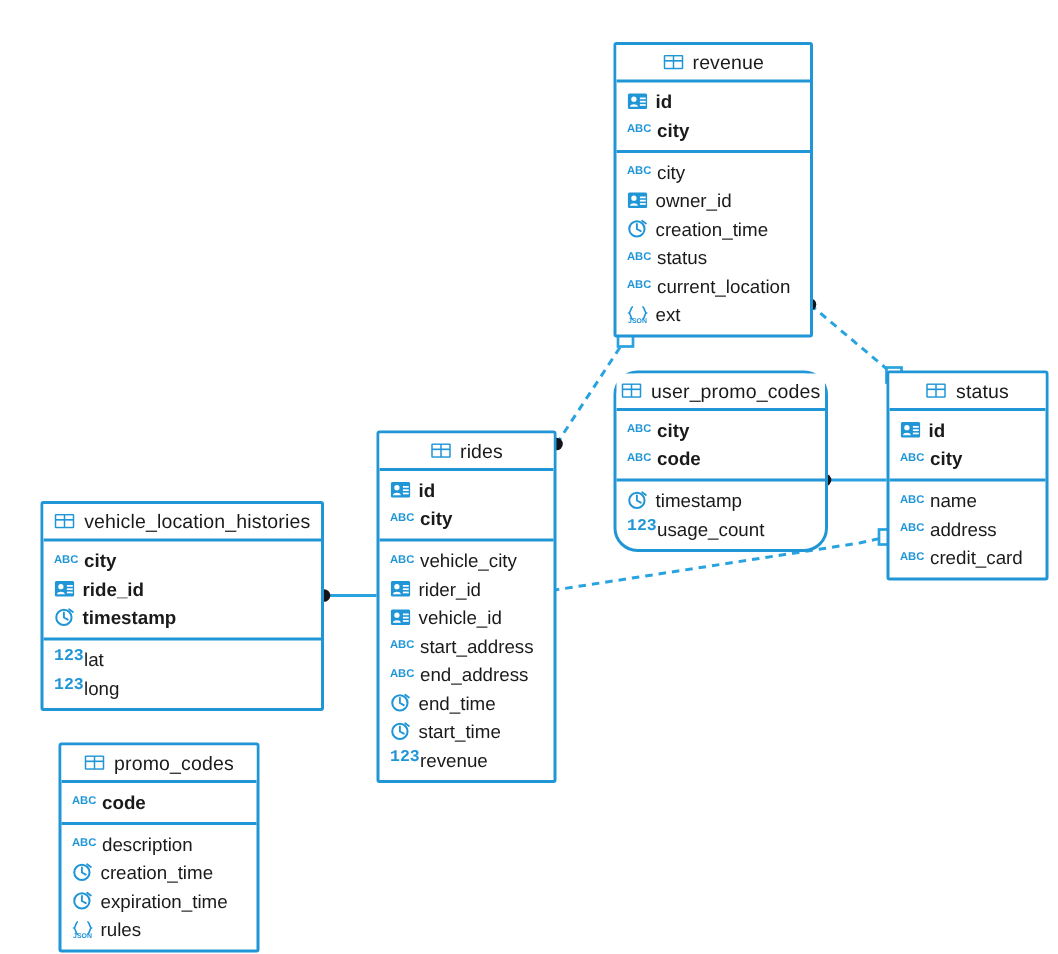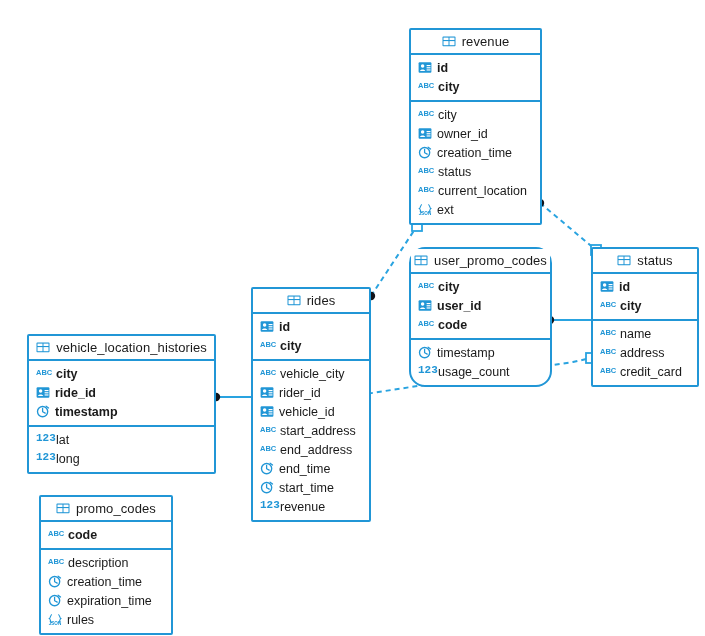--- a/index.html
+++ b/index.html
@@ -207,33 +207,20 @@
           </svg>
         </span>
         <span class="tbl-title">user_promo_codes</span>
       </div>
       <div class="tbl-section keys">
         <div class="field-row pk">
           <span class="icn icn-abc">ABC</span>
           <span class="field-name">city</span>
         </div>
         <div class="field-row pk">
-          <span class="icn">
-            <svg viewBox="0 0 14 13">
-              <rect x="0.6" y="1.3" width="12.8" height="10.4" rx="1" fill="#2196d6"></rect>
-              <circle cx="4.6" cy="5.1" r="1.75" fill="#ffffff"></circle>
-              <path d="M1.9 10.1 C2.2 7.9 7.0 7.9 7.3 10.1 Z" fill="#ffffff"></path>
-              <rect x="8.6" y="4.0" width="3.9" height="1.15" fill="#ffffff"></rect>
-              <rect x="8.6" y="6.2" width="3.9" height="1.15" fill="#ffffff"></rect>
-              <rect x="8.6" y="8.4" width="3.9" height="1.15" fill="#ffffff"></rect>
-            </svg>
-          </span>
-          <span class="field-name">user_id</span>
-        </div>
-        <div class="field-row pk">
           <span class="icn icn-abc">ABC</span>
           <span class="field-name">code</span>
         </div>
       </div>
       <div class="tbl-section">
         <div class="field-row">
           <span class="icn">
             <svg viewBox="0 0 14 13">
               <circle cx="6.6" cy="6.6" r="5.1" fill="none" stroke="#2196d6" stroke-width="1.35"></circle>
               <path d="M6.6 3.3 L6.6 6.7 L9.2 8.1" fill="none" stroke="#2196d6" stroke-width="1.25" stroke-linecap="round"></path>

